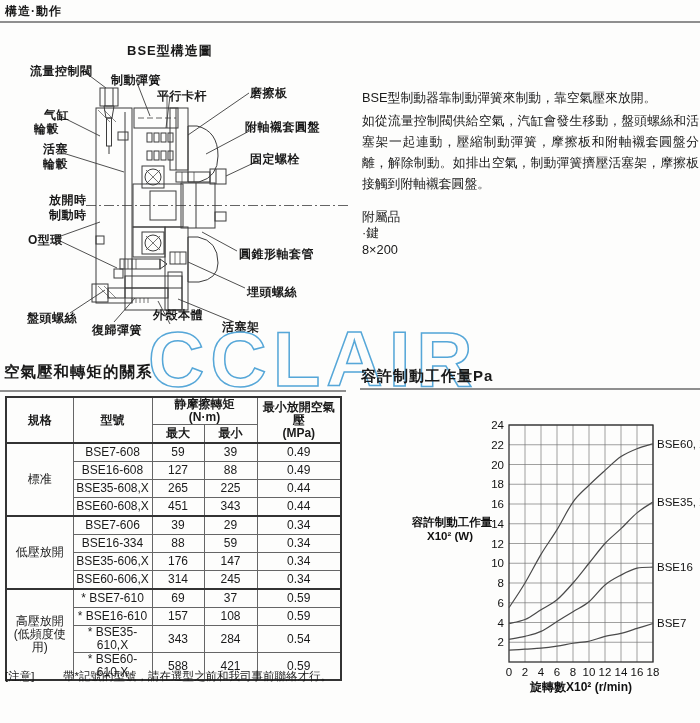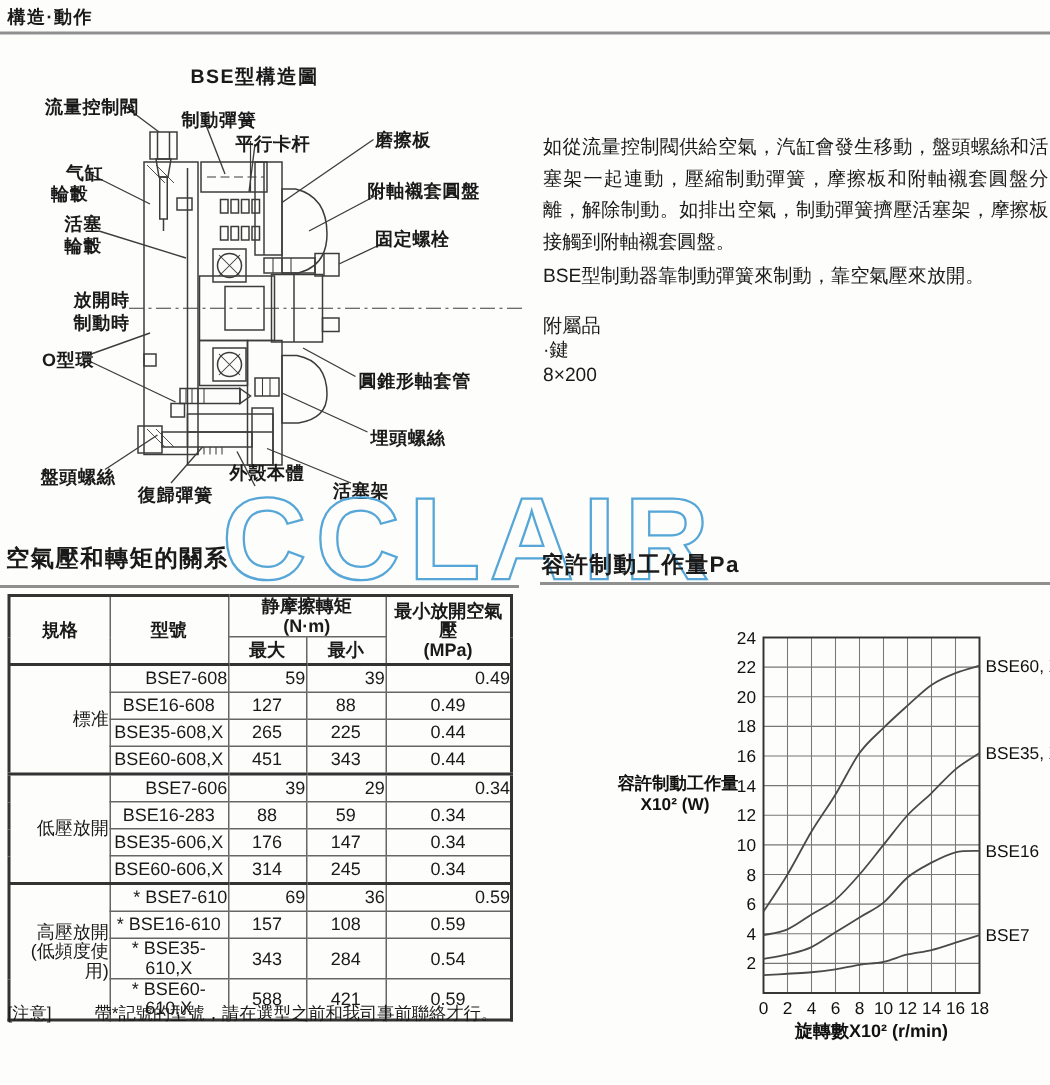--- a/index.html
+++ b/index.html
@@ -31,21 +31,21 @@
   .sec-heading-right{left:361px;top:367px;font-size:15px;font-weight:bold;letter-spacing:1px;z-index:10;}
   .rule-right{left:360px;top:388px;width:340px;height:1.5px;background:#8f8f8f;}
   
   #torque-table{left:5px;top:396px;border-collapse:collapse;table-layout:fixed;background:transparent;}
   #torque-table th,#torque-table td{
     border:1px solid #666;font-size:12px;font-weight:normal;
     text-align:center;vertical-align:middle;padding:0;height:17px;line-height:13px;
   }
   #torque-table th{font-weight:600;}
   #torque-table{border:2px solid #333;}
-  #torque-table tr.gstart td{border-top:2px solid #333;text-align:right;}
+  #torque-table tr.gstart td{border-top:2px solid #333;}
   #torque-table thead tr:first-child th{border-top:2px solid #333;}
   #torque-table .spec div{line-height:13px;}
   
   #notes{left:5px;top:670px;width:694px;font-size:11.5px;line-height:13.5px;}
   .note-row{display:flex;margin-bottom:10px;}
   .note-tag{width:58px;flex:0 0 58px;}
   .note-body div{white-space:nowrap;}
   
   #chart{left:360px;top:398px;width:340px;height:316px;}
   text{font-family:"Liberation Sans","DejaVu Sans",sans-serif;}
@@ -149,21 +149,21 @@
       <path d="M237,215 L202,196"></path>
       <path d="M245,252 L188,226"></path>
       <path d="M70,277 L105,254"></path>
       <path d="M114,286 L135,262"></path>
       <path d="M170,288 L158,265"></path>
       <path d="M234,286 L178,263"></path>
     </g>
   </svg>
   <div id="diagram-labels">
       <div class="dlabel" style="left: 30px; top: 27px;">流量控制閥</div>
-      <div class="dlabel" style="left: 121px; top: 36px;">制動彈簧</div>
+      <div class="dlabel" style="left: 111px; top: 36px;">制動彈簧</div>
       <div class="dlabel" style="left: 157px; top: 52px;">平行卡杆</div>
       <div class="dlabel" style="left: 250px; top: 49px;">磨擦板</div>
       <div class="dlabel" style="left: 44px; top: 71px;">气缸</div>
       <div class="dlabel" style="left: 34px; top: 85px;">輪轂</div>
       <div class="dlabel" style="left: 245px; top: 83px;">附軸襯套圓盤</div>
       <div class="dlabel" style="left: 43px; top: 105px;">活塞</div>
       <div class="dlabel" style="left: 43px; top: 120px;">輪轂</div>
       <div class="dlabel" style="left: 250px; top: 115px;">固定螺栓</div>
       <div class="dlabel" style="left: 49px; top: 156px;">放開時</div>
       <div class="dlabel" style="left: 49px; top: 171px;">制動時</div>
@@ -171,22 +171,22 @@
       <div class="dlabel" style="left: 239px; top: 210px;">圓錐形軸套管</div>
       <div class="dlabel" style="left: 247px; top: 248px;">埋頭螺絲</div>
       <div class="dlabel" style="left: 27px; top: 274px;">盤頭螺絲</div>
       <div class="dlabel" style="left: 92px; top: 286px;">復歸彈簧</div>
       <div class="dlabel" style="left: 153px; top: 271px; text-align: right;">外殼本體</div>
       <div class="dlabel" style="left: 222px; top: 283px;">活塞架</div>
     </div>
 </div>
 
 <div id="desc" class="abs">
+  <p>BSE型制動器靠制動彈簧來制動，靠空氣壓來放開。</p>
   <p>如從流量控制閥供給空氣，汽缸會發生移動，盤頭螺絲和活塞架一起連動，壓縮制動彈簧，摩擦板和附軸襯套圓盤分離，解除制動。如排出空氣，制動彈簧擠壓活塞架，摩擦板接觸到附軸襯套圓盤。</p>
-  <p>BSE型制動器靠制動彈簧來制動，靠空氣壓來放開。</p>
   <div class="acc-title">附屬品</div>
   <div class="acc-line">
     <span>·鍵</span>
   </div>
   <div class="acc-line">
     <span>8×200</span>
   </div>
 </div>
 
 <svg id="watermark" class="abs" width="440" height="88">
@@ -255,21 +255,21 @@
       <tr class="gstart">
         <td rowspan="4" class="spec">
           <div>低壓放開</div>
         </td>
         <td>BSE7-606</td>
         <td>39</td>
         <td>29</td>
         <td>0.34</td>
       </tr>
       <tr>
-        <td>BSE16-283</td>
+        <td>BSE16-334</td>
         <td>88</td>
         <td>59</td>
         <td>0.34</td>
       </tr>
       <tr>
         <td>BSE35-606,X</td>
         <td>176</td>
         <td>147</td>
         <td>0.34</td>
       </tr>
@@ -279,21 +279,21 @@
         <td>245</td>
         <td>0.34</td>
       </tr>
       <tr class="gstart">
         <td rowspan="4" class="spec">
           <div>高壓放開</div>
           <div>(低頻度使用)</div>
         </td>
         <td>* BSE7-610</td>
         <td>69</td>
-        <td>36</td>
+        <td>37</td>
         <td>0.59</td>
       </tr>
       <tr>
         <td>* BSE16-610</td>
         <td>157</td>
         <td>108</td>
         <td>0.59</td>
       </tr>
       <tr>
         <td>* BSE35-610,X</td>

